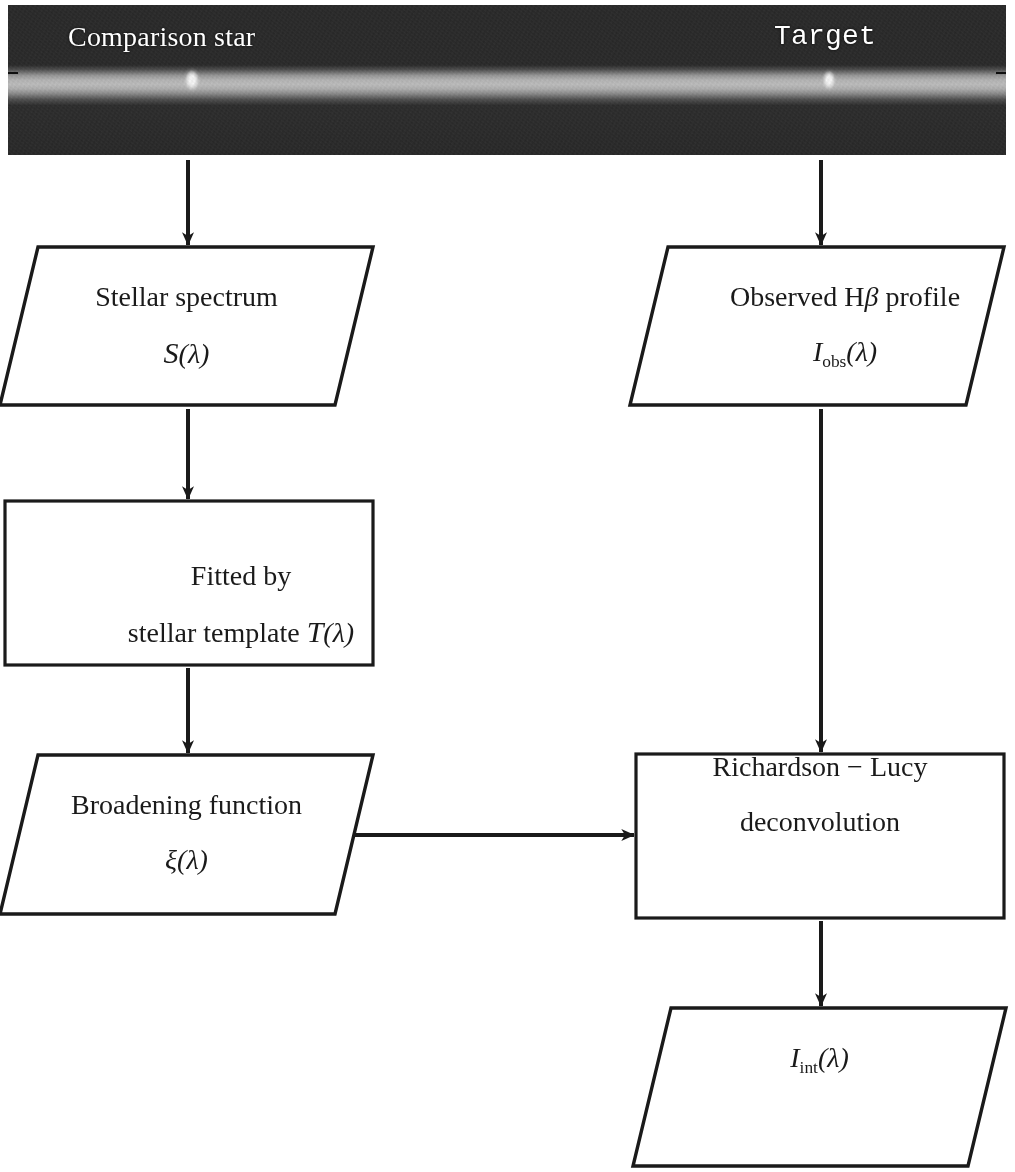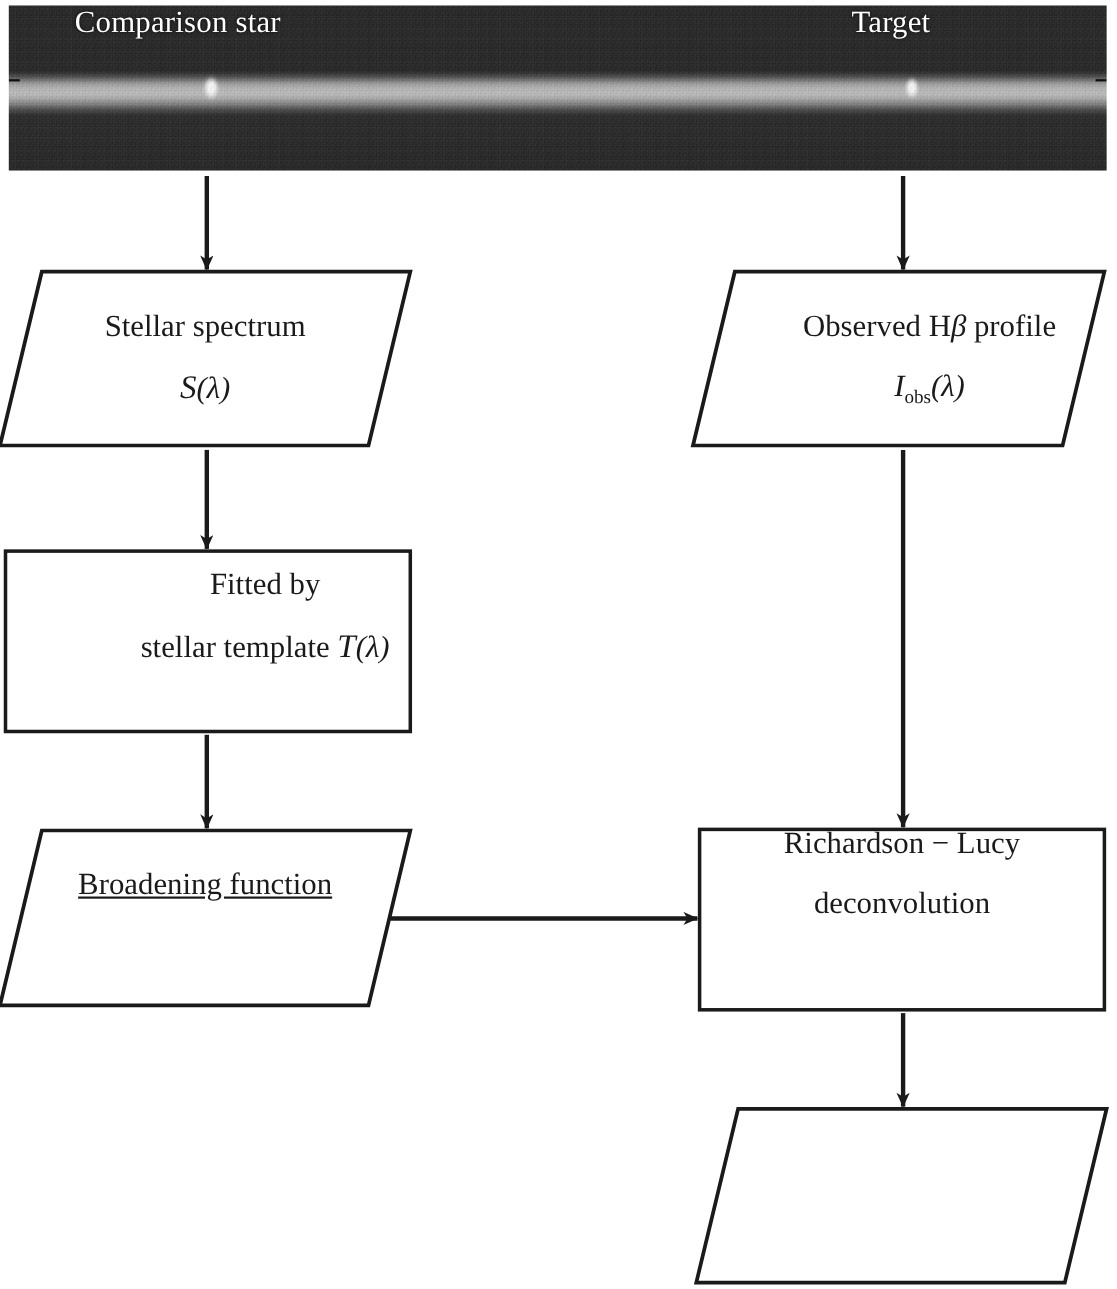--- a/index.html
+++ b/index.html
@@ -58,29 +58,29 @@
     position: absolute;
     width: 10px;
     height: 2px;
     background: #0f0f0f;
     top: 67px;
   }
   .strip-tick.left  { left: 0px; }
   .strip-tick.right { right: 0px; }
   .strip-label {
     position: absolute;
-    top: 0;
+    top: 16px;
     color: #ffffff;
     font-size: 28px;
     letter-spacing: 0.2px;
     white-space: nowrap;
     text-shadow: 0 0 3px rgba(0,0,0,0.9);
   }
   .strip-label.comparison { left: 60px; }
-  .strip-label.target { left: 766px; }
+  .strip-label.target { left: 766px; font-family: Liberation Mono, monospace; }
 
   
   .node-text {
     position: absolute;
     text-align: center;
     line-height: 1.05;
     white-space: nowrap;
     font-size: 28px;
   }
   .node-line { display: block; }
@@ -147,28 +147,30 @@
 <div class="node-text" style="left:0px; top:282px; width:373px;">
   <span class="node-line l1">Stellar spectrum</span>
   <span class="node-line"><span class="mathcal">S</span><span class="math">(λ)</span></span>
 </div>
 
 <div class="node-text" style="left:658px; top:282px; width:374px;">
   <span class="node-line l1"><span>Observed H</span><span class="math">β</span><span> profile</span></span>
   <span class="node-line"><span class="math">I</span><span class="sub">obs</span><span class="math">(λ)</span></span>
 </div>
 
-<div class="node-text" style="left:5px; top:517px; width:424px;padding-left:24px;">
+<div class="node-text" style="left:5px; top:561px; width:424px;padding-left:24px;">
   <span class="node-line l1">Fitted by</span>
   <span class="node-line"><span>stellar template </span><span class="mathcal">T</span><span class="math">(λ)</span></span>
 </div>
 
-<div class="node-text" style="left:0px; top:790px; width:373px;text-decoration:underline;">
+<div class="node-text" style="left:0px; top:790px; width:373px;">
   <span class="node-line l1">Broadening function</span>
+  <span class="node-line"><span class="math">ξ</span><span class="math">(λ)</span></span>
 </div>
 
 <div class="node-text" style="left:636px; top:752px; width:368px;">
   <span class="node-line l1">Richardson − Lucy</span>
   <span class="node-line">deconvolution</span>
 </div>
 
 <div class="node-text" style="left:633px; top:1043px; width:373px;">
+  <span class="node-line"><span class="math">I</span><span class="sub">int</span><span class="math">(λ)</span></span>
 </div>
 
 </body></html>

